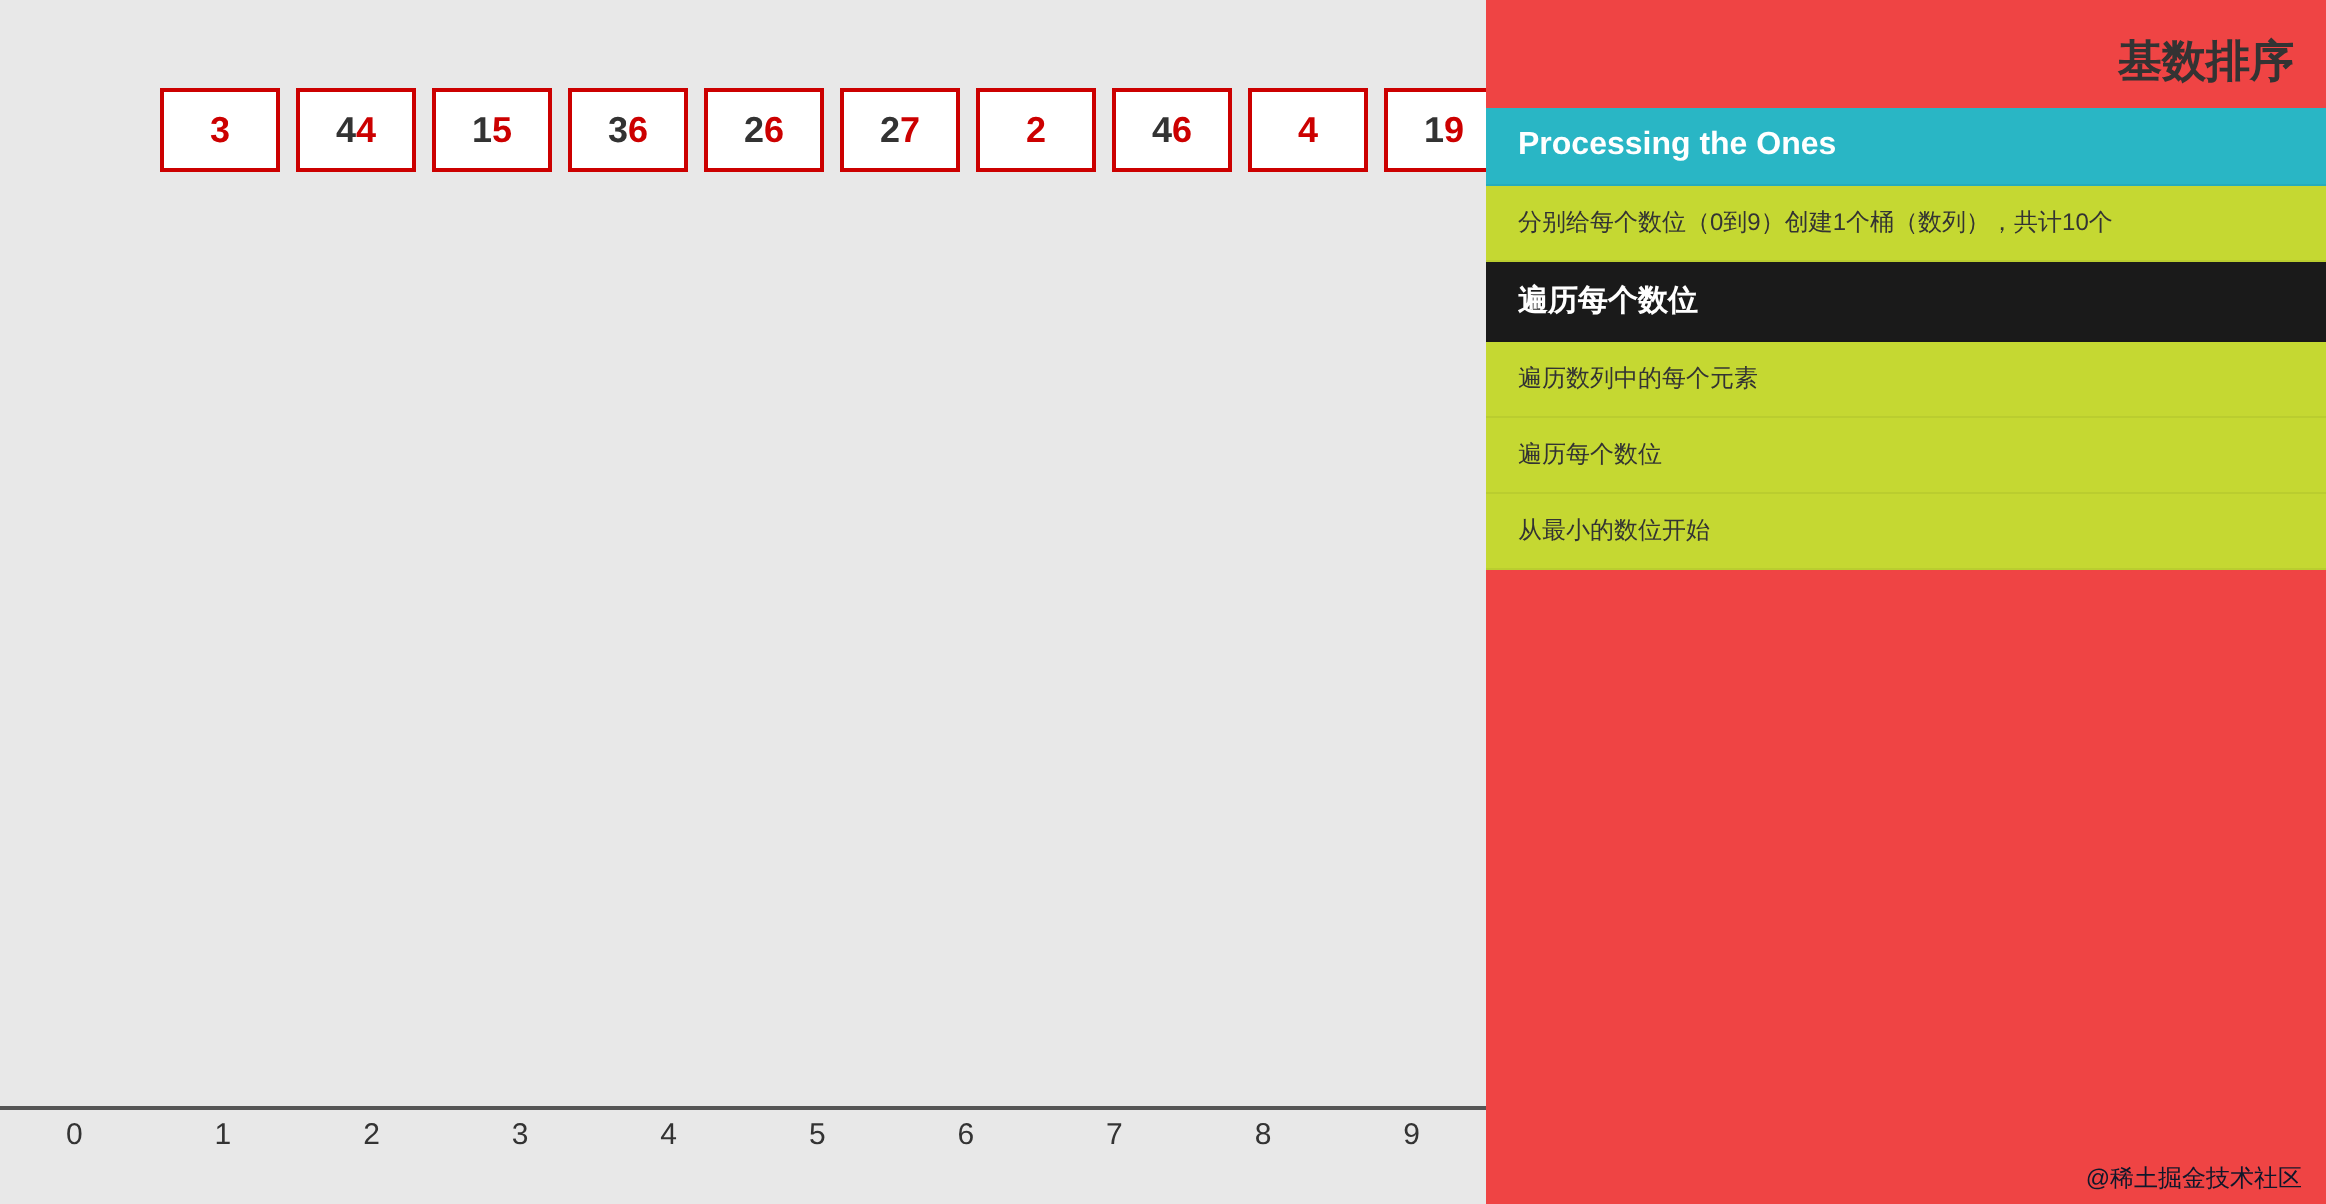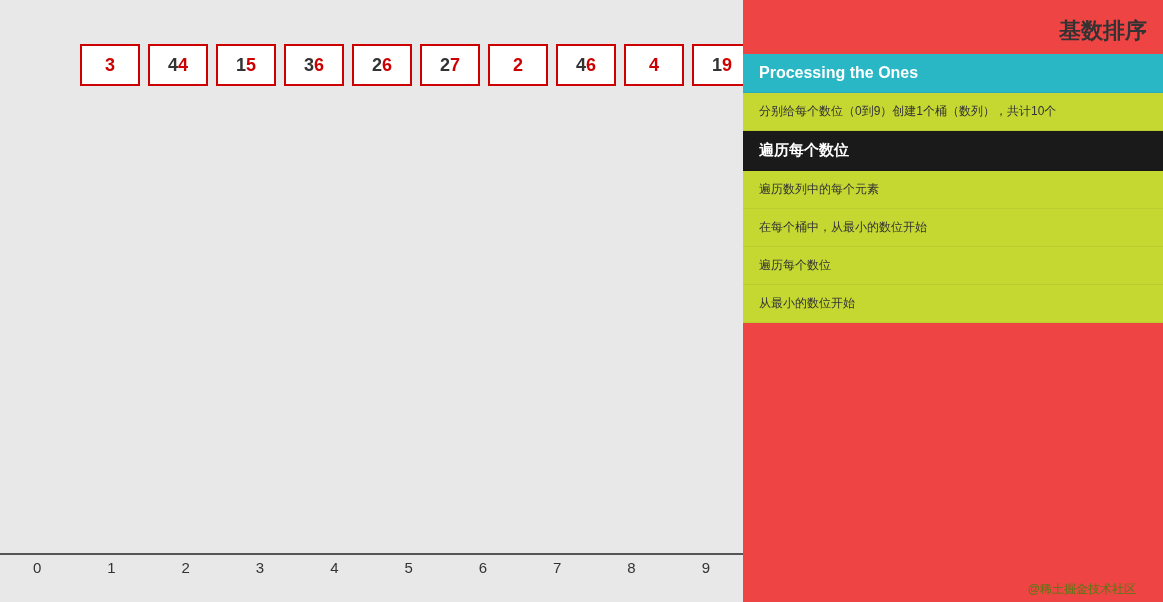--- a/index.html
+++ b/index.html
@@ -129,23 +129,23 @@
 
     .step-item.step-green {
       background: #c5d832;
       color: #333;
     }
 
     
     #watermark {
       position: absolute;
       bottom: 4px;
-      right: 27px;
+      right: 12px;
       font-size: 12px;
-      color: #4d7c0f;
+      color: #0f172a;
     }
   </style>
 </head>
 <body>
 
 <div id="slide-indicator">slide 2 (6%)</div>
 
 <div id="number-array">
     <div class="num-box">
       <span class="ones-digit">3</span>
@@ -237,19 +237,18 @@
     </div>
   </div>
 
 <div id="right-panel">
   <div id="panel-title">基数排序</div>
   <div id="steps-list">
       <div class="step-item active-blue">Processing the Ones</div>
       <div class="step-item step-green">分别给每个数位（0到9）创建1个桶（数列），共计10个</div>
       <div class="step-item active-black">遍历每个数位</div>
       <div class="step-item step-green">遍历数列中的每个元素</div>
-      <div class="step-item step-green">在每个桶中，从最小的数位开始</div>
       <div class="step-item step-green">遍历每个数位</div>
       <div class="step-item step-green">从最小的数位开始</div>
     </div>
 </div>
 
 <div id="watermark">@稀土掘金技术社区</div>
 
 </body></html>

